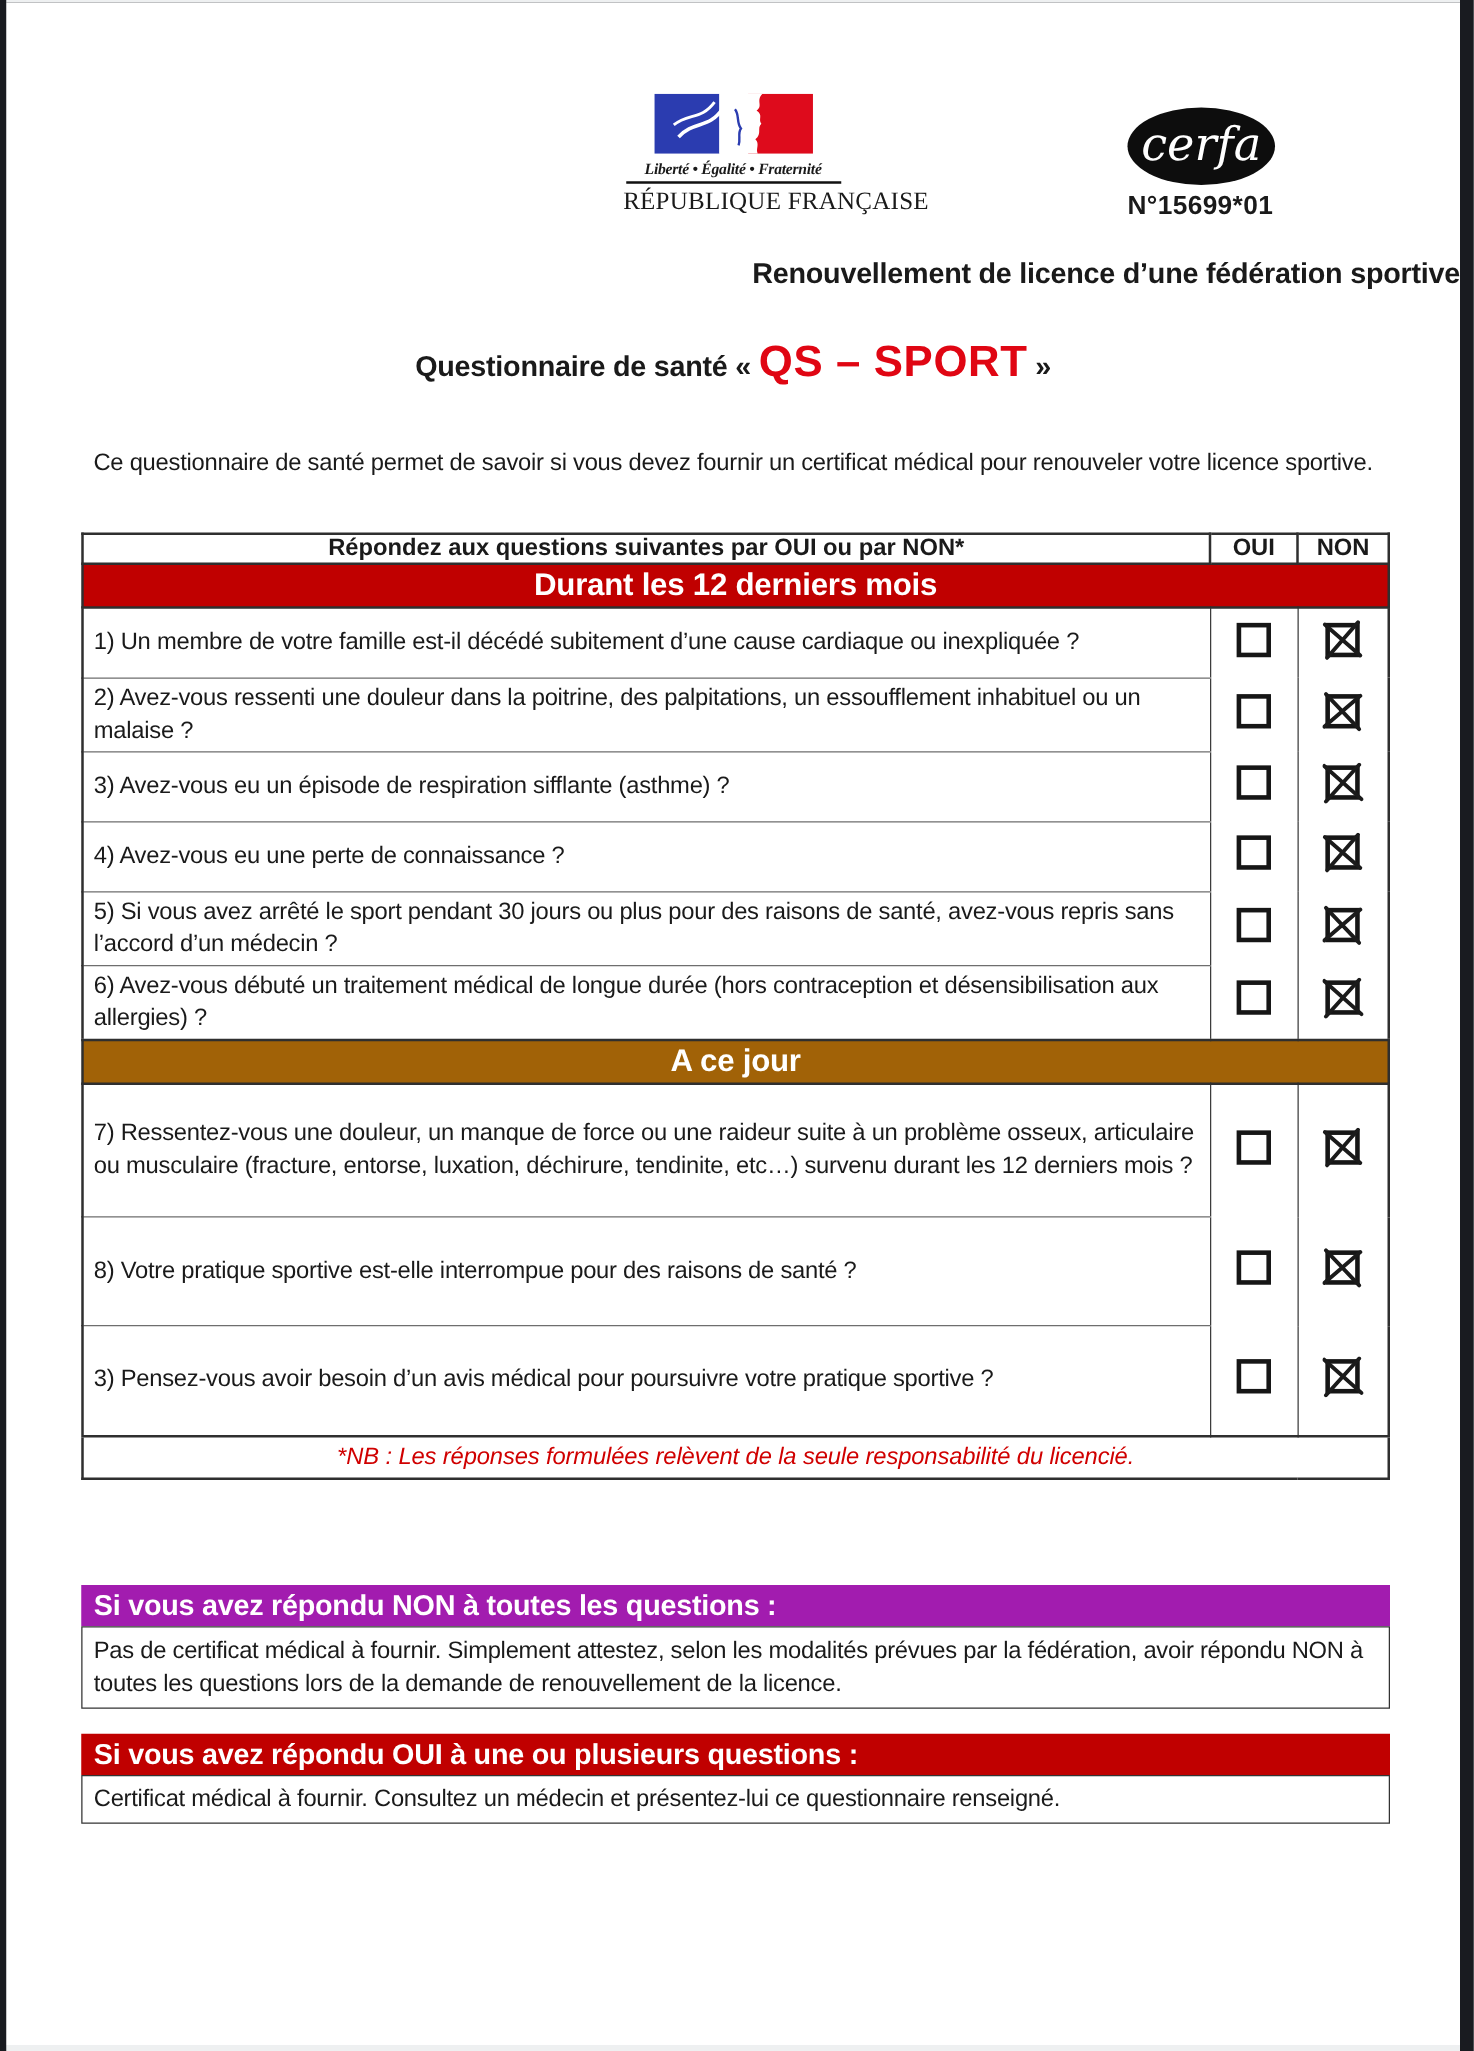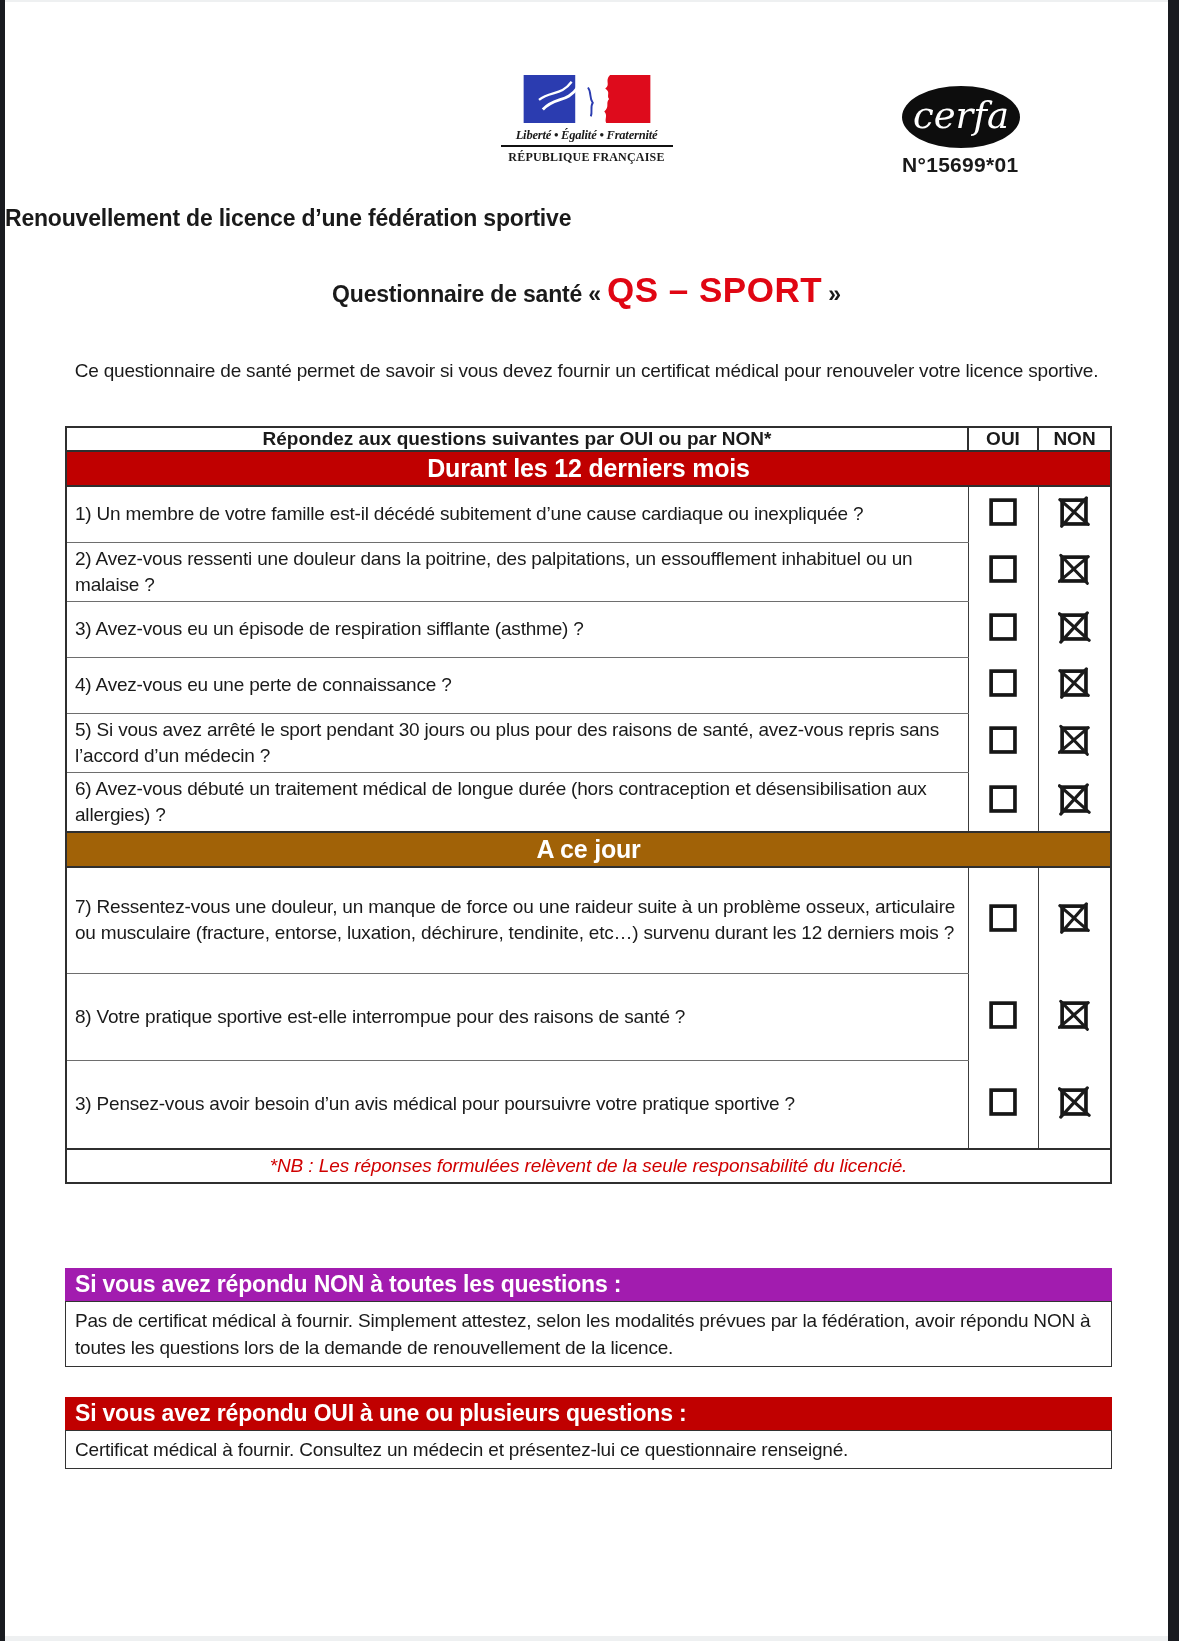--- a/index.html
+++ b/index.html
@@ -19,38 +19,38 @@
   
   .doc-header{position:relative;padding-top:73px;height:100px;}
   .marianne{width:176px;margin:0 auto;text-align:center;}
   .marianne svg{display:block;margin:0 auto;}
   .motto{
     font-family:"Liberation Serif",serif;font-style:italic;font-weight:bold;
     font-size:12.5px;margin-top:5px;white-space:nowrap;letter-spacing:-0.2px;
   }
   .motto-rule{height:2px;background:#111;margin:2px 2px 3px 2px;}
   .republic{
-    font-family:"Liberation Serif",serif;font-weight:bold;
-    font-size:12px;letter-spacing:0.2px;white-space:nowrap;
+    font-family:"Liberation Serif",serif;font-weight:normal;
+    font-size:20px;letter-spacing:0.2px;white-space:nowrap;
   }
   .cerfa{position:absolute;top:84px;right:116px;width:150px;}
   .cerfa-oval{
     width:118px;height:62px;background:#0d0d0d;border-radius:50%;
     display:flex;align-items:center;justify-content:center;
   }
   .cerfa-oval span{
     font-family:"DejaVu Serif",serif;font-style:italic;
     color:#fff;font-size:37px;line-height:1;padding-bottom:4px;
   }
   .cerfa-number{
     margin-top:5px;font-weight:bold;font-size:21px;letter-spacing:0.3px;white-space:nowrap;
   }
   
   .title{
-    margin:30px 0 0 0;text-align:left;font-size:23px;font-weight:bold;letter-spacing:-0.2px;
+    margin:30px 0 0 0;text-align:right;font-size:23px;font-weight:bold;letter-spacing:-0.2px;
   }
   .subtitle{
     margin:38px 0 0 0;text-align:center;font-size:23px;font-weight:bold;letter-spacing:-0.2px;
   }
   .subtitle .qs{font-size:35px;letter-spacing:0.5px;}
   .intro{
     margin:50px 30px 0 30px;text-align:center;font-size:19px;letter-spacing:-0.2px;
   }
   
   .content{margin:44px 56px 0 60px;}
@@ -76,21 +76,21 @@
   tr.group-1.row-1 td{height:87px;}
   tr.group-1.row-2 td{height:88px;}
   td.foot{
     border-top:2px solid #2f2f2f;height:34px;text-align:center;
     color:#d00000;font-style:italic;font-size:19px;letter-spacing:-0.1px;
   }
   .cb{display:inline-block;width:33px;height:33px;line-height:0;}
   .cb svg{display:block;}
   
   .note{margin-top:84px;}
-  .note + .note{margin-top:30px;}
+  .note + .note{margin-top:20px;}
   .note-banner{
     color:#fff;font-weight:bold;font-size:23px;line-height:29px;height:29px;
     padding:2px 10px;letter-spacing:-0.2px;
   }
   .note-body{
     border:1.6px solid #333;font-size:19px;line-height:27px;
     padding:5px 9px;letter-spacing:-0.2px;background:#fff;
   }
 </style>
 </head>

